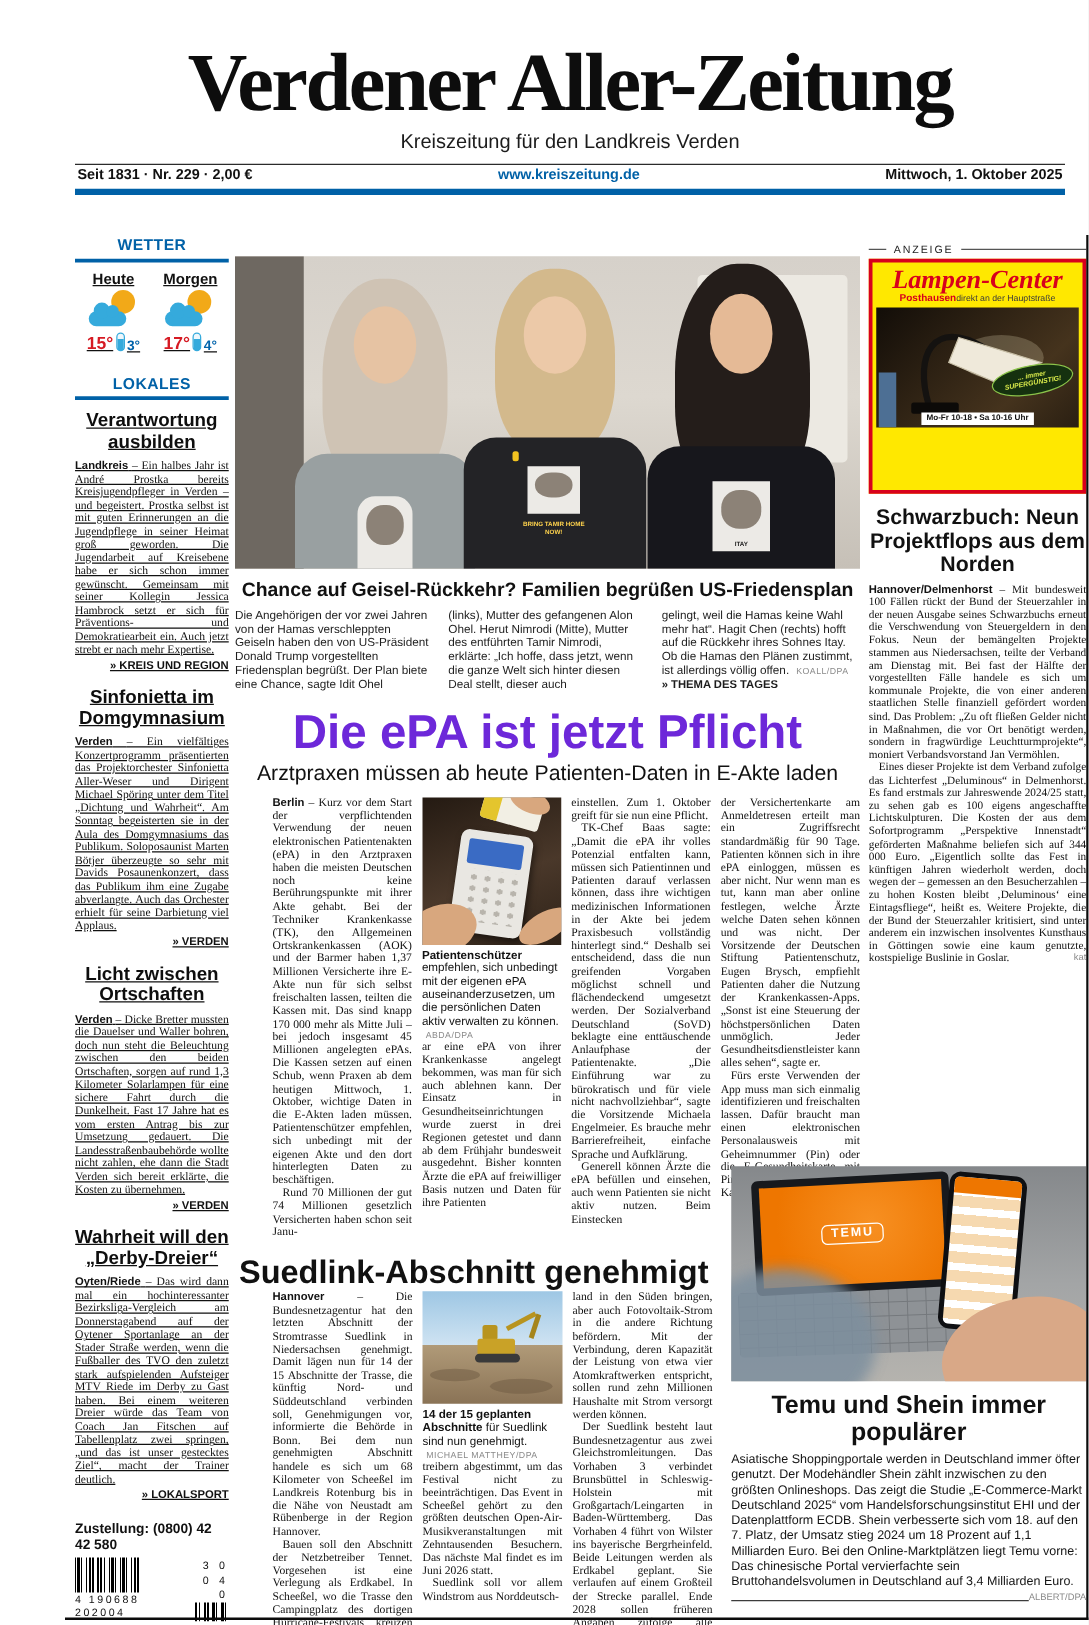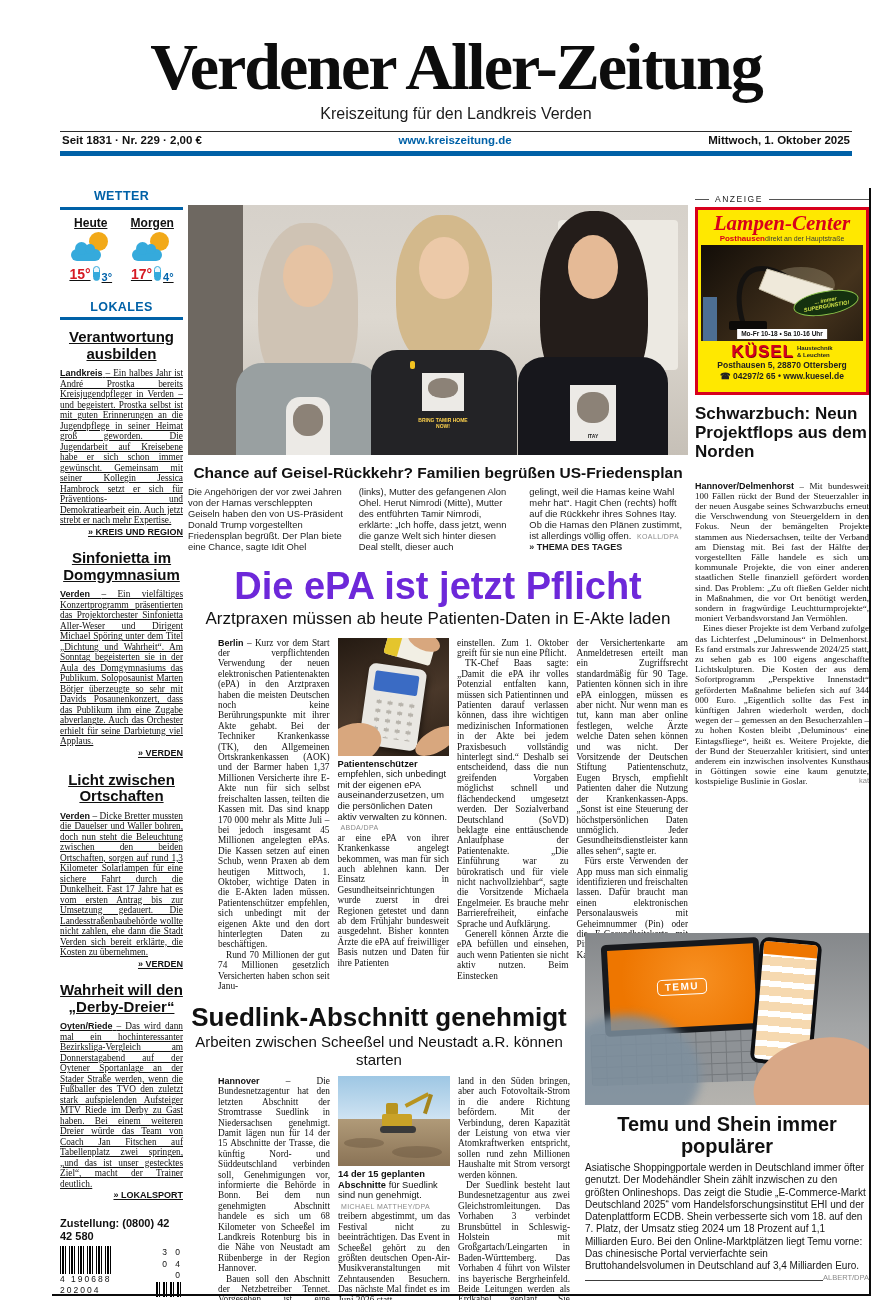--- a/index.html
+++ b/index.html
@@ -112,21 +112,21 @@
            border-radius:50%;background:#15310f;transform:rotate(-10deg);display:flex;align-items:center;justify-content:center;
            font:italic 700 5.5px/1.15 "Liberation Sans",sans-serif;color:#d7e84a;text-align:center;padding:1px 4px;}
   .ad-hours{position:absolute;left:50%;bottom:2px;transform:translateX(-50%);background:#fff;color:#111;
             font:700 6.5px/1.2 "Liberation Sans",sans-serif;padding:1px 4px;white-space:nowrap;}
   .ad-foot{text-align:center;margin-top:2px;}
   .kusel-row{display:flex;align-items:center;justify-content:center;gap:3px;}
   .kusel{font:700 17px/1 "Liberation Sans",sans-serif;color:#d8001c;text-shadow:.6px .6px 0 #7a0010;letter-spacing:1px;}
   .kusel-sub{font:700 6px/1.15 "Liberation Sans",sans-serif;color:#222;text-align:left;}
   .ad-addr,.ad-tel{font:700 8.5px/1.25 "Liberation Sans",sans-serif;color:#222;}
   .schwarzbuch{margin-top:9px;}
-  .sb-title{margin:0 0 20px;font:700 17px/1.12 "Liberation Sans",sans-serif;text-align:left;}
+  .sb-title{margin:0 0 5px;font:700 17px/1.12 "Liberation Sans",sans-serif;text-align:center;}
   .sb-body{margin:0;font:400 9px/10.2px "Liberation Serif",serif;text-align:justify;}
   .sb-body.ind{text-indent:8px;}
   
   .temu{position:absolute;left:585px;top:933px;width:284px;}
   .temu-photo{position:relative;width:100%;height:172px;overflow:hidden;
               background:linear-gradient(180deg,#85888b 0%,#a3a5a6 55%,#b5b3ae 100%);}
   .laptop-screen{position:absolute;left:18px;top:8px;width:158px;height:92px;background:#17191d;border-radius:5px;
                  padding:6px;transform:rotate(-3deg);}
   .laptop-display{width:100%;height:100%;background:radial-gradient(circle at 60% 40%,#f79022,#ee7600 75%);
                   display:flex;align-items:center;justify-content:center;}
@@ -311,21 +311,20 @@
         <div class="col">
           <p>der Versichertenkarte am Anmeldetresen erteilt man ein Zugriffsrecht standardmäßig für 90 Tage. Patienten können sich in ihre ePA einloggen, müssen es aber nicht. Nur wenn man es tut, kann man aber online festlegen, welche Ärzte welche Daten sehen können und was nicht. Der Vorsitzende der Deutschen Stiftung Patientenschutz, Eugen Brysch, empfiehlt Patienten daher die Nutzung der Krankenkassen-Apps. „Sonst ist eine Steuerung der höchstpersönlichen Daten unmöglich. Jeder Gesundheitsdienstleister kann alles sehen“, sagte er.</p>
           <p class="ind">Fürs erste Verwenden der App muss man sich einmalig identifizieren und freischalten lassen. Dafür braucht man einen elektronischen Personalausweis mit Geheimnummer (Pin) oder die E-Gesundheitskarte mit Pin, die auf Antrag von der Kasse kommt.</p>
           <span class="author">SASCHA MEYER</span>
         </div>
       </div>
     </section>
 
     <section class="suedlink">
       <h2 class="sl-head">Suedlink-Abschnitt genehmigt</h2>
-      <div class="sl-sub">Arbeiten zwischen Scheeßel und Neustadt a.R. können starten</div>
       <div class="cols">
         <div class="col">
           <p><b class="lead-sans">Hannover</b> <span>– Die Bundesnetzagentur hat den letzten Abschnitt der Stromtrasse Suedlink in Niedersachsen genehmigt. Damit lägen nun für 14 der 15 Abschnitte der Trasse, die künftig Nord- und Süddeutschland verbinden soll, Genehmigungen vor, informierte die Behörde in Bonn. Bei dem nun genehmigten Abschnitt handele es sich um 68 Kilometer von Scheeßel im Landkreis Rotenburg bis in die Nähe von Neustadt am Rübenberge in der Region Hannover.</span></p>
           <p class="ind">Bauen soll den Abschnitt der Netzbetreiber Tennet. Vorgesehen ist eine Verlegung als Erdkabel. In Scheeßel, wo die Trasse den Campingplatz des dortigen Hurricane-Festivals kreuzen werde, habe Tennet die Bauzeiten mit den Festivalbe-</p>
         </div>
         <div class="col">
           <div class="sl-photo">
             <div class="digger-boom"></div>
             <div class="digger-arm"></div>
             <div class="digger-cab"></div>
@@ -356,28 +355,20 @@
         <svg width="168" height="96" viewBox="0 0 168 96">
           <ellipse cx="100" cy="40" rx="34" ry="18" fill="#f8ecc8" opacity="0.22"></ellipse>
           <path d="M86 32 C 46 8, 30 38, 42 78" stroke="#141210" stroke-width="5" fill="none"></path>
           <polygon points="66,24 132,44 96,60 58,44" fill="#efe9da" stroke="#c9c0a8" stroke-width="1"></polygon>
           <rect x="28" y="76" width="38" height="9" rx="2" fill="#0c0a08"></rect>
           <rect x="2" y="52" width="14" height="44" fill="#4d6f94"></rect>
         </svg>
         <div class="sticker">... immer SUPERGÜNSTIG!</div>
         <div class="ad-hours">Mo-Fr 10-18 • Sa 10-16 Uhr</div>
       </div>
-      <div class="ad-foot">
-        <div class="kusel-row">
-          <span class="kusel">KÜSEL</span>
-          <span class="kusel-sub"><span>Haustechnik</span><br><span>&amp; Leuchten</span></span>
-        </div>
-        <div class="ad-addr">Posthausen 5, 28870 Ottersberg</div>
-        <div class="ad-tel">☎ 04297/2 65 • www.kuesel.de</div>
-      </div>
     </div>
 
     <section class="schwarzbuch">
       <h2 class="sb-title">Schwarzbuch: Neun Projektflops aus dem Norden</h2>
       <p class="sb-body"><b class="lead-sans">Hannover/Delmenhorst</b> <span>– Mit bundesweit 100 Fällen rückt der Bund der Steuerzahler in der neuen Ausgabe seines Schwarzbuchs erneut die Verschwendung von Steuergeldern in den Fokus. Neun der bemängelten Projekte stammen aus Niedersachsen, teilte der Verband am Dienstag mit. Bei fast der Hälfte der vorgestellten Fälle handele es sich um kommunale Projekte, die von einer anderen staatlichen Stelle finanziell gefördert worden sind. Das Problem: „Zu oft fließen Gelder nicht in Maßnahmen, die vor Ort benötigt werden, sondern in fragwürdige Leuchtturmprojekte“, moniert Verbandsvorstand Jan Vermöhlen.</span></p>
       <p class="sb-body ind"><span>Eines dieser Projekte ist dem Verband zufolge das Lichterfest „Deluminous“ in Delmenhorst. Es fand erstmals zur Jahreswende 2024/25 statt, zu sehen gab es 100 eigens angeschaffte Lichtskulpturen. Die Kosten der aus dem Sofortprogramm „Perspektive Innenstadt“ geförderten Maßnahme beliefen sich auf 344 000 Euro. „Eigentlich sollte das Fest in künftigen Jahren wiederholt werden, doch wegen der – gemessen an den Besucherzahlen – zu hohen Kosten bleibt ‚Deluminous‘ eine Eintagsfliege“, heißt es. Weitere Projekte, die der Bund der Steuerzahler kritisiert, sind unter anderem ein inzwischen insolventes Kunsthaus in Göttingen sowie eine kaum genutzte, kostspielige Buslinie in Goslar.</span> <span class="credit-inline">kat</span></p>
     </section>
   </aside>
 
   <section class="temu">

